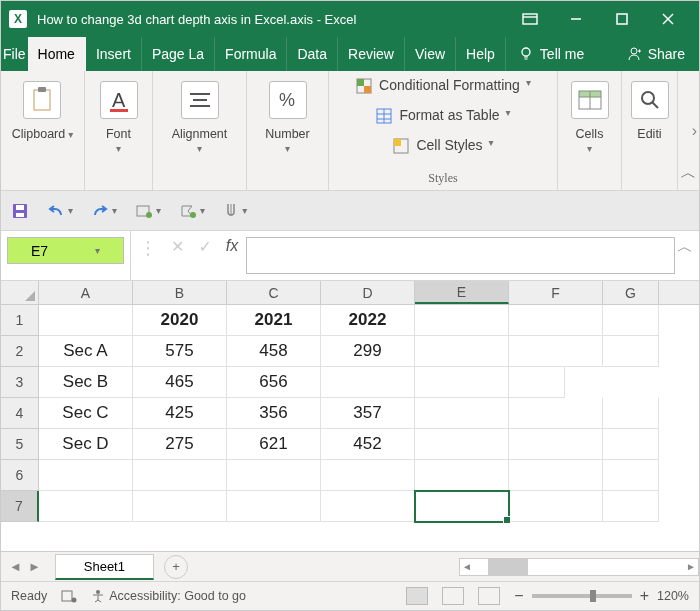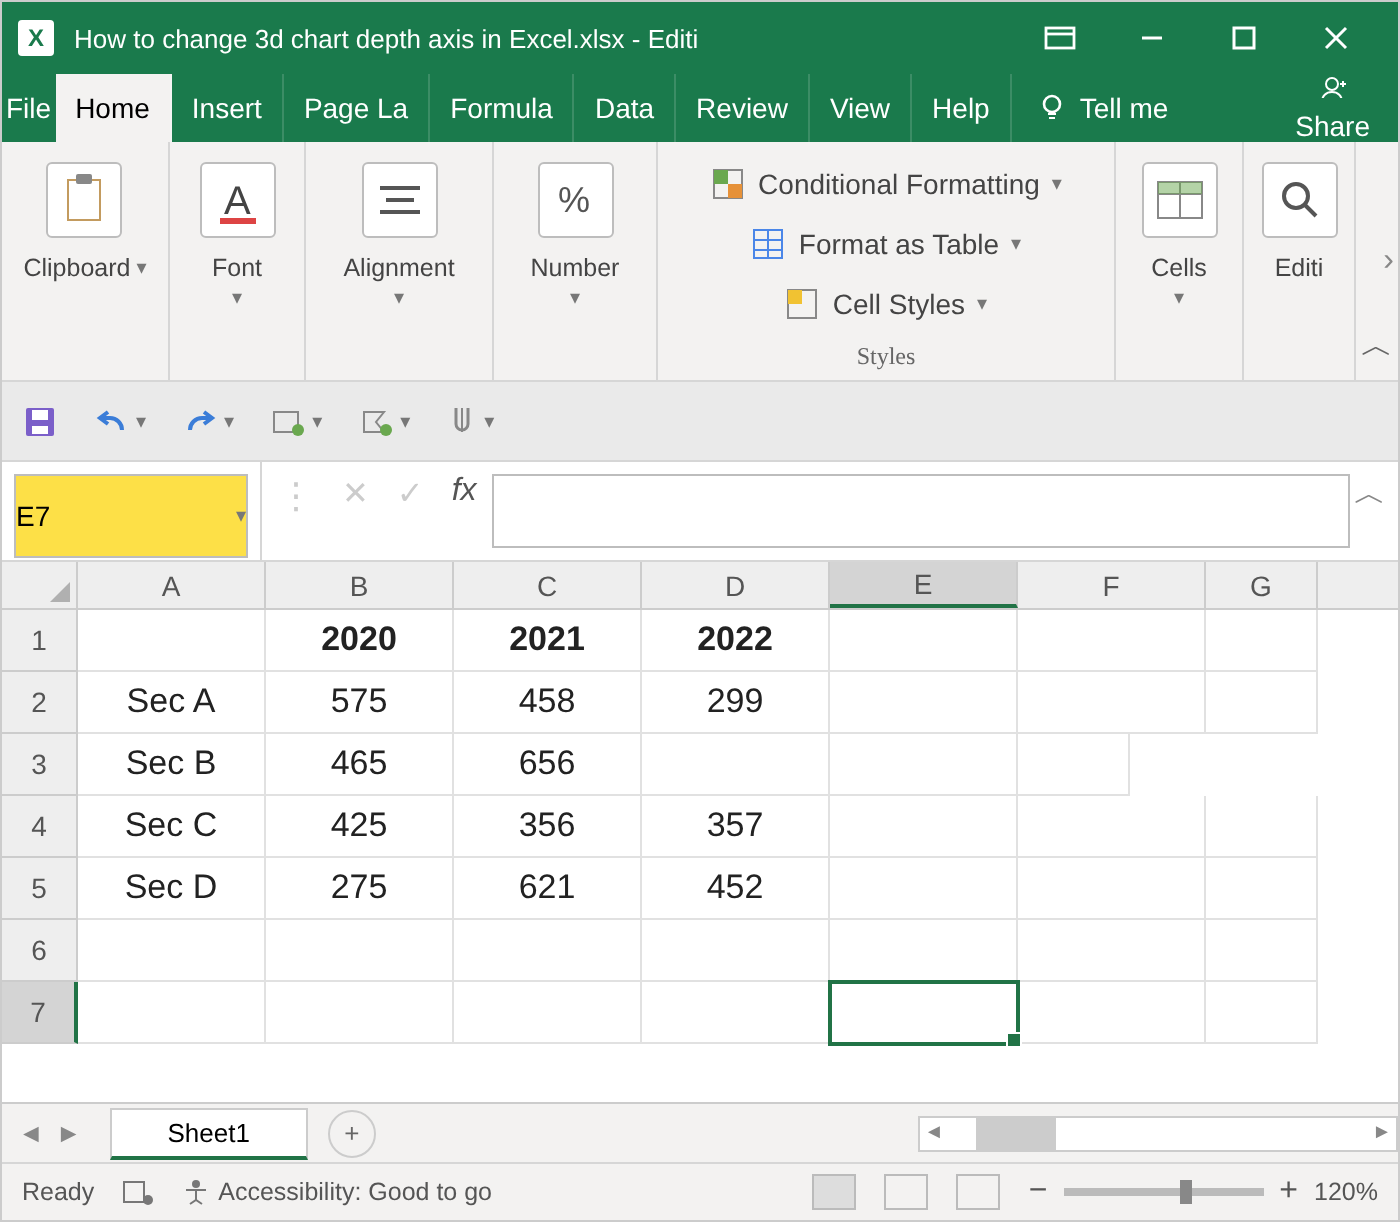--- a/index.html
+++ b/index.html
@@ -8,38 +8,38 @@
 .titlebar .app-icon { width: 18px; height: 18px; background: #fff; margin-right: 10px; display:flex; align-items:center; justify-content:center; color:#1a7a4c; font-weight:bold; font-size:12px; border-radius:2px;}
 .titlebar .title { flex: 0 0 auto; }
 .titlebar .spacer { flex: 1; }
 .titlebar .winbtn { width: 46px; height: 36px; display: flex; align-items: center; justify-content: center; cursor: pointer; }
 .titlebar .winbtn svg { stroke: #fff; fill: none; }
 .menubar { height: 34px; background: #1a7a4c; display: flex; align-items: stretch; color: #fff; font-size: 14px; }
 .menubar .tab { padding: 0 10px; display: flex; align-items: center; cursor: pointer; border-right: 1px solid rgba(255,255,255,0.15); }
 .menubar .tab.first { border-right:none; padding:0 2px;}
 .menubar .tab.active { background: #f3f2f1; color: #000000; }
 .menubar .tellme { margin-left: 12px; display:flex; align-items:center; gap:6px;}
-.menubar .share { margin-left: auto; padding: 0 14px; display: flex; align-items: center; gap: 6px; flex-direction: column; }
+.menubar .share { margin-left: auto; padding: 0 14px; display: flex; align-items: center; gap: 6px; }
 .ribbon { height: 120px; background: #f3f2f1; border-bottom: 1px solid #d6d6d6; display: flex; position: relative; }
 .ribbon-group { border-right: 1px solid #d6d6d6; padding: 6px 8px 2px; display: flex; flex-direction: column; align-items: center; justify-content: flex-start; }
 .ribbon-group .big { display: flex; flex-direction: column; align-items: center; gap: 2px; padding-top: 4px; cursor:pointer;}
 .ribbon-group .big .ic { width: 38px; height: 38px; border:1px solid #bdbdbd; border-radius:3px; display:flex; align-items:center; justify-content:center; background:#fff;}
 .ribbon-group .lbl { font-size: 12.5px; color: #444; margin-top: 6px; display:flex; align-items:center; gap:3px;}
 .ribbon-group .sublbl { font-size: 12px; color: #666; margin-top: auto; padding-bottom:2px;font-family:Liberation Serif, serif;}
 .styles-col { flex:1; display:flex; flex-direction:column; padding:6px 8px 2px; min-width:0;}
-.styles-col .row { display:flex; align-items:center; height:30px; gap:6px; font-size:14px; color:#444; cursor:pointer;}
+.styles-col .row { display:flex; height:30px; gap:6px; font-size:14px; color:#444; cursor:pointer;}
 .styles-col .row .ic2 { width:18px; height:18px; display:flex; align-items:center; justify-content:center;}
 .caret { font-size:10px; color:#777; }
 .ribbon-collapse { width:22px; border-left:1px solid #d6d6d6; display:flex; align-items:flex-end; justify-content:center; padding-bottom:6px; cursor:pointer; color:#666;}
 .ribbon-overflow { position:absolute; right:2px; top:50%; transform:translateY(-50%); color:#888; font-size:16px; cursor:pointer;}
 .qat { height: 40px; background: #eaeaea; border-bottom: 1px solid #d6d6d6; display:flex; align-items:center; padding:0 10px; gap:18px;}
 .qat .qbtn { display:flex; align-items:center; gap:3px; cursor:pointer; color:#555;}
 .formula-bar { height: 50px; border-bottom: 1px solid #d6d6d6; display:flex; align-items:stretch; position:relative;}
 .namebox { width:130px; border-right:1px solid #d6d6d6; display:flex; align-items:flex-start; padding:6px;}
-.namebox .inner { width:100%; height:42px; border:1px solid #bdbdbd; display:flex; align-items:center; padding:0 0; font-size:14px; background:#fde047; justify-content:space-between;}
+.namebox .inner { width:100%; height:27px; border:1px solid #bdbdbd; display:flex; align-items:center; padding:0 23px; font-size:14px; background:#bef264; justify-content:space-between;}
 .fx-controls { display:flex; align-items:flex-start; padding:6px 8px; gap:14px; color:#aaa; font-size:16px;}
 .fx-box { flex:1; border:1px solid #bdbdbd; margin:6px 24px 6px 0; background:#fff;}
 .fb-expand { position:absolute; right:6px; top:6px; color:#888; cursor:pointer;}
 .grid-area { flex:1; display:flex; flex-direction:column; overflow:hidden; position:relative;}
 .col-headers { display:flex; height:24px; background:#eee; border-bottom:1px solid #ccc;}
 .corner { width:38px; border-right:1px solid #ccc; background:#eee; position:relative;}
 .corner::after{content:""; position:absolute; right:3px; bottom:3px; border-left:10px solid transparent; border-bottom:10px solid #b0b0b0;}
 .ch { width:94px; border-right:1px solid #ccc; text-align:center; font-size:14px; color:#555; display:flex; align-items:center; justify-content:center;}
 .ch.sel { background:#d4d4d4; border-bottom:2px solid #217346;}
 .grid-body { flex:1; overflow:hidden;}
@@ -64,21 +64,21 @@
 .statusbar .zoom { display:flex; align-items:center; gap:8px;}
 .statusbar .slider { width:100px; height:4px; background:#bbb; position:relative;}
 .statusbar .slider .th{position:absolute; left:58%; top:-4px; width:6px; height:12px; background:#888;}
 svg{display:block;}
 </style>
 </head>
 <body>
 
 <div class="titlebar">
   <div class="app-icon">X</div>
-  <div class="title">How to change 3d chart depth axis in Excel.xlsx  -  Editi</div>
+  <div class="title">How to change 3d chart depth axis in Excel.axis  -  Excel</div>
   <div class="spacer"></div>
   <div class="winbtn">
       <svg width="16" height="12">
         <rect x="1" y="1" width="14" height="10" stroke-width="1.4"></rect>
         <line x1="1" y1="4" x2="15" y2="4" stroke-width="1.4"></line>
       </svg>
     </div>
   <div class="winbtn">
       <svg width="14" height="14">
         <line x1="2" y1="7" x2="12" y2="7" stroke-width="1.5"></line>

